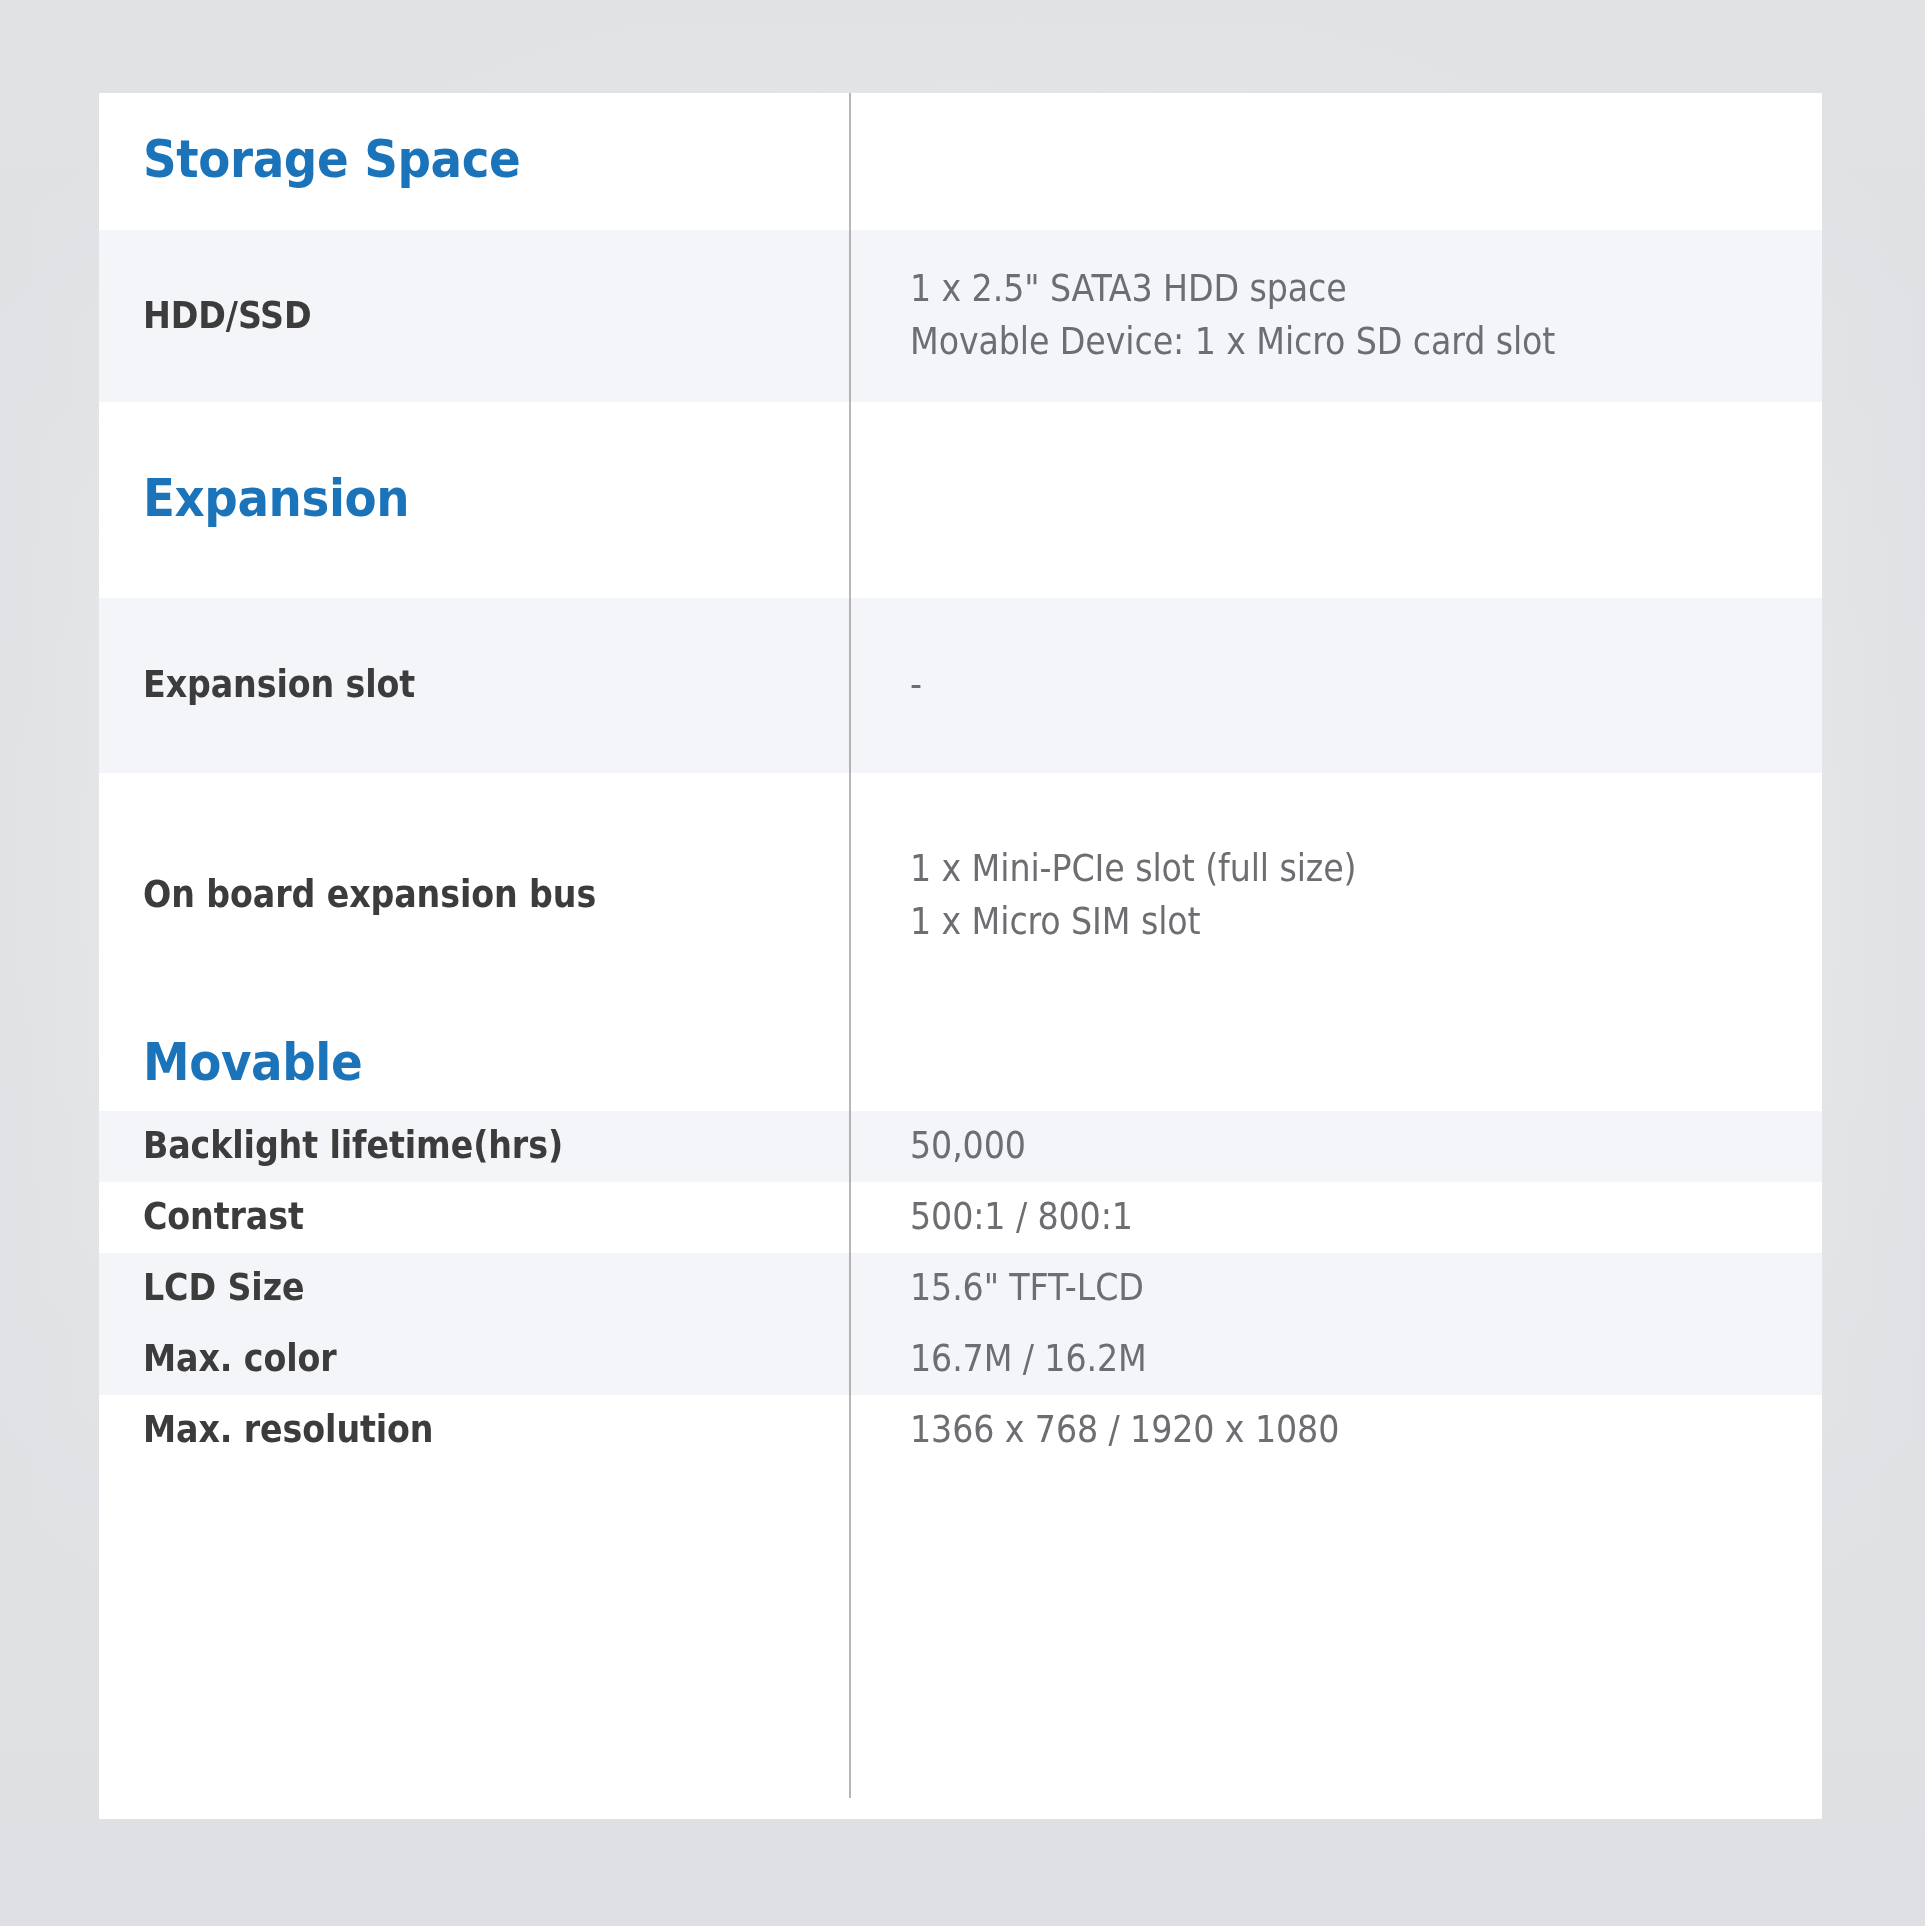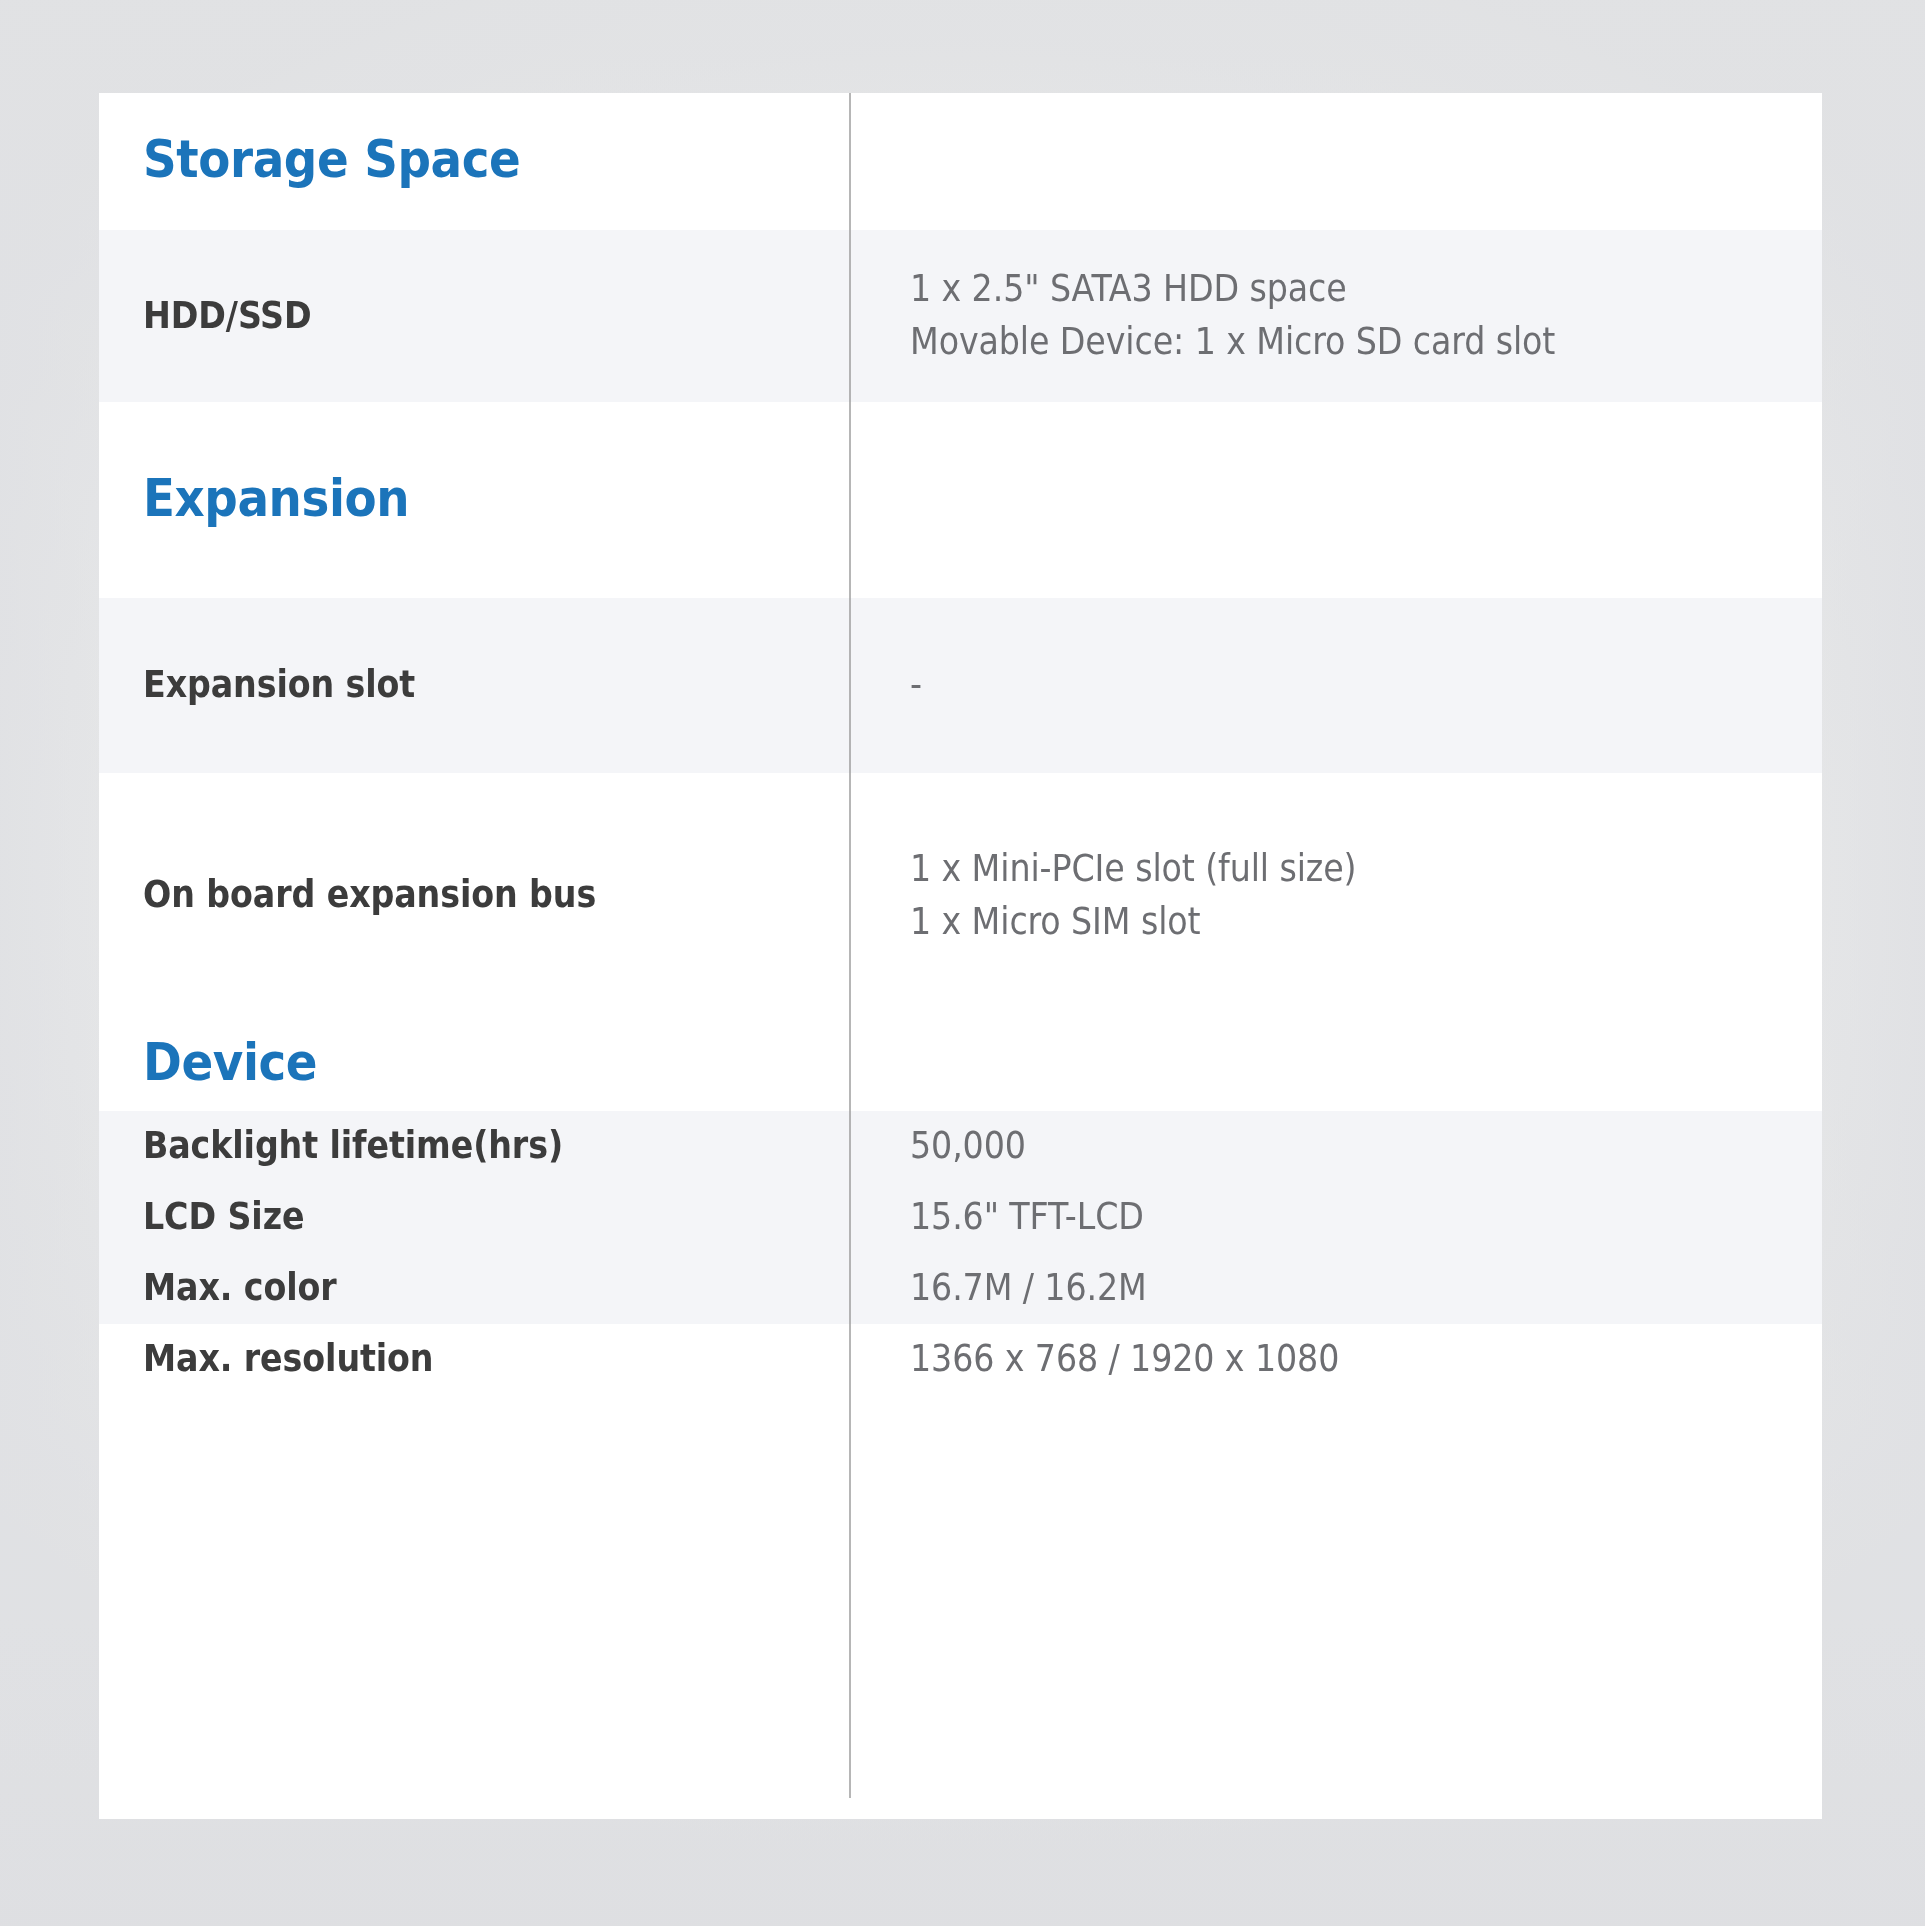--- a/index.html
+++ b/index.html
@@ -174,36 +174,46 @@
         <td class="cell-value">
           <div class="row-value">
             <span class="vline">1 x Mini-PCIe slot (full size)</span>
             <span class="vline">1 x Micro SIM slot</span>
           </div>
         </td>
       </tr>
 
       <tr class="band-white h-display-head">
         <td class="cell-label head-cell">
-          <span class="section-head">Device</span>
+          <span class="section-head">Movable</span>
         </td>
         <td class="cell-value"></td>
       </tr>
 
       <tr class="band-gray h-disp-row">
         <td class="cell-label">
           <span class="row-label">Backlight lifetime(hrs)</span>
         </td>
         <td class="cell-value">
           <div class="row-value">
             <span class="vline">50,000</span>
           </div>
         </td>
       </tr>
 
+      <tr class="band-white h-disp-row">
+        <td class="cell-label">
+          <span class="row-label">Contrast</span>
+        </td>
+        <td class="cell-value">
+          <div class="row-value">
+            <span class="vline">500:1 / 800:1</span>
+          </div>
+        </td>
+      </tr>
 
       <tr class="band-gray h-disp-row">
         <td class="cell-label">
           <span class="row-label">LCD Size</span>
         </td>
         <td class="cell-value">
           <div class="row-value">
             <span class="vline">15.6" TFT-LCD</span>
           </div>
         </td>

